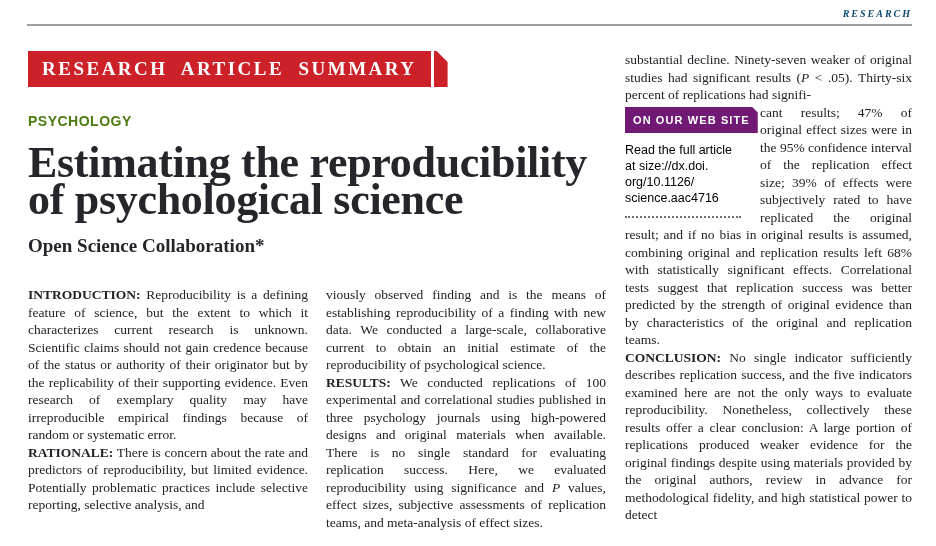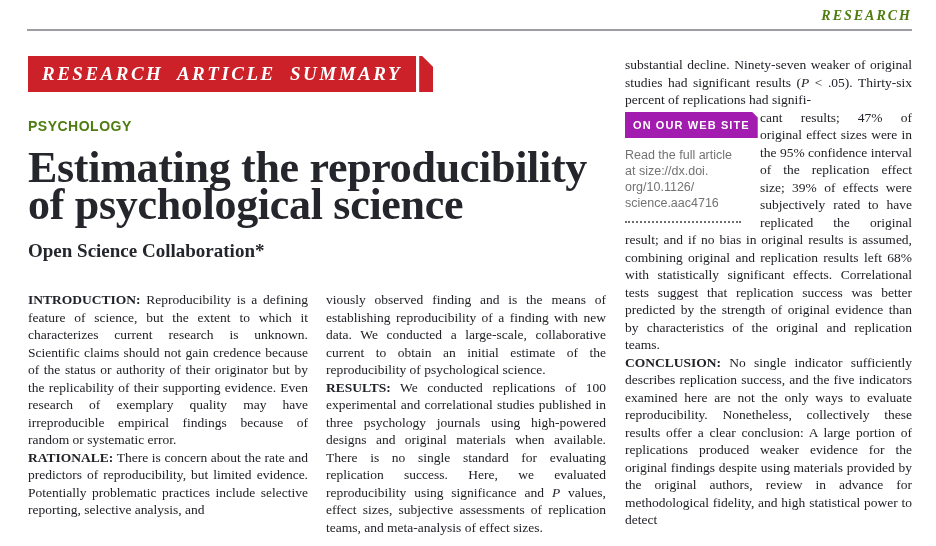--- a/index.html
+++ b/index.html
@@ -15,43 +15,43 @@
   }
 
   
   .masthead { padding: 8px 24px 0 27px; }
   .kicker {
     display: block;
     text-align: right;
     font-family: "Liberation Serif", serif;
     font-weight: bold;
     font-style: italic;
-    font-size: 14px;
+    font-size: 10px;
     letter-spacing: 2px;
-    color: #4d7c0f;
+    color: #0c4a6e;
   }
   .masthead-rule {
     margin-top: 5px;
     border: none;
     border-top: 2px solid #9c9ea1;
   }
 
   
   .content {
     display: flex;
     gap: 20px;
     padding: 25px 24px 0 28px;
     height: 511px;
     overflow: hidden;
   }
   .left-region { width: 577px; flex: 0 0 auto; }
   .col-right   { width: 287px; flex: 0 0 auto; }
 
   
-  .banner { display: flex; align-items: stretch; height: 36px; margin-bottom: 26px; font-style: italic; }
+  .banner { display: flex; align-items: stretch; height: 36px; margin-bottom: 26px; }
   .banner-main {
     background: #cc2128;
     color: #ffffff;
     font-family: "Liberation Serif", serif;
     font-weight: bold;
     font-size: 19px;
     letter-spacing: 2.5px;
     word-spacing: 7px;
     padding: 7px 14px 0 14px;
     white-space: nowrap;
@@ -106,37 +106,37 @@
   .bodytext i { font-style: italic; }
 
   
   .webbox {
     float: left;
     width: 124px;
     margin: 3px 11px 6px 0;
   }
   .webbox-label {
     display: inline-block;
-    background: #a21caf;
+    background: #701a75;
     color: #ffffff;
     font-family: "Liberation Sans", sans-serif;
     font-weight: bold;
     font-size: 11px;
     letter-spacing: 1.1px;
     padding: 5px 8px 4px 8px;
     white-space: nowrap;
     clip-path: polygon(0 0, calc(100% - 6px) 0, 100% 6px, 100% 100%, 0 100%);
   }
   .webbox-link {
     display: block;
     margin-top: 9px;
     font-family: "Liberation Sans", sans-serif;
     font-size: 12.5px;
     line-height: 16px;
-    color: #737373;
+    color: #000000;
     text-decoration: none;
     text-align: left;
   }
   .dotted-divider {
     margin-top: 10px;
     width: 116px;
     border-bottom: 2px dotted #6d6d6d;
   }
 </style>
 </head>

